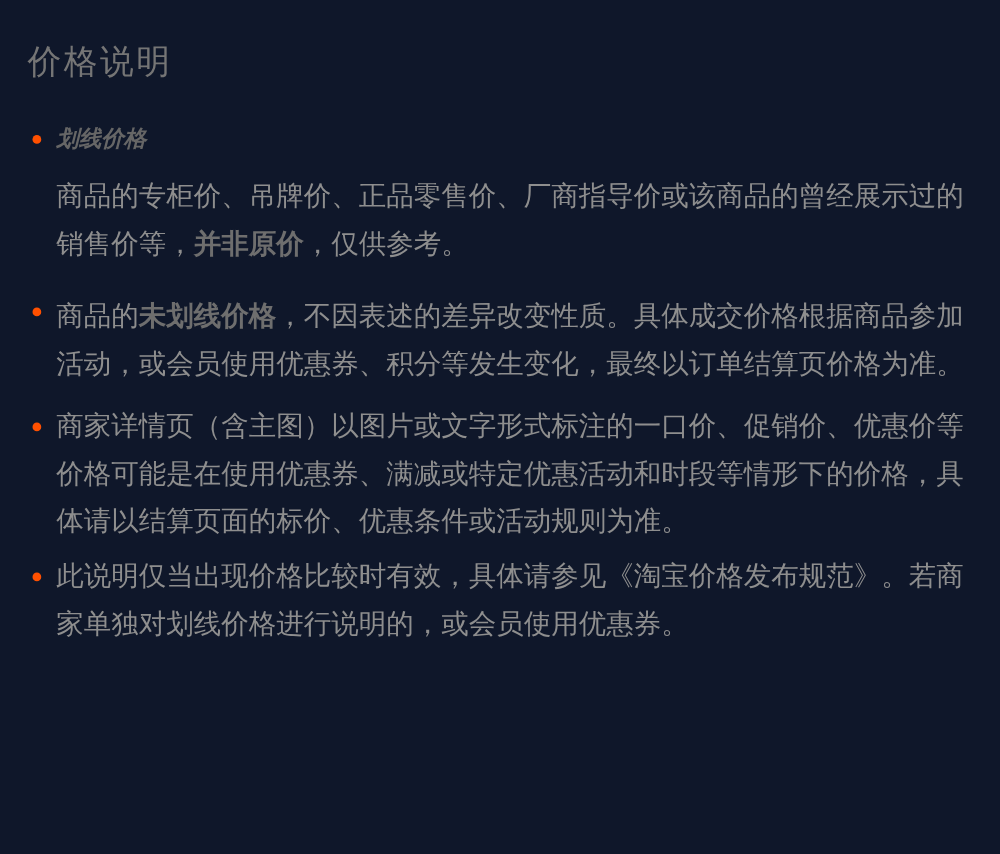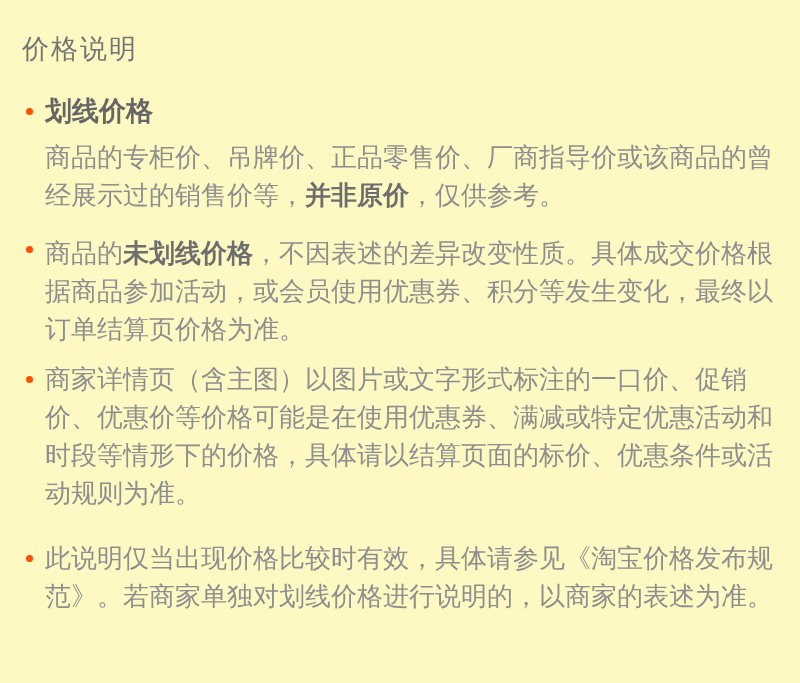--- a/index.html
+++ b/index.html
@@ -6,65 +6,66 @@
   html, body { background: #ffffff; }
   body {
     width: 800px;
     height: 683px;
     overflow: hidden;
     font-family: "Liberation Sans", "DejaVu Sans", sans-serif;
   }
   .page {
     width: 800px;
     height: 683px;
-    background: #fef9c3;
+    background: #0f172a;
     padding: 30px 15px 0 22px;
   }
   .page-title {
     font-size: 27px;
     font-weight: 400;
     letter-spacing: 2px;
     line-height: 38px;
     color: #757575;
     margin-bottom: 28px;
   }
   .item {
     display: flex;
     align-items: flex-start;
   }
   .item.gap-lg { margin-bottom: 20px; }
   .item.gap-md { margin-bottom: 12px; }
-  .item.gap-sm { margin-bottom: 27px; }
+  .item.gap-sm { margin-bottom: 6px; }
   .bullet-col {
     width: 23px;
     flex: 0 0 23px;
   }
   .dot {
     display: block;
     width: 7px;
     height: 7px;
     border-radius: 50%;
     background: #ff5000;
     margin-left: 4px;
   }
   .item.has-heading .dot { margin-top: 12px; }
   .item.no-heading .dot { margin-top: 16px; }
   .content {
     flex: 1 1 auto;
     max-width: 740px;
   }
   .sec-heading {
-    font-size: 27px;
+    font-size: 18px;
     font-weight: 700;
     line-height: 30px;
     color: #666666;
     margin-bottom: 12px;
+    font-style: italic;
   }
   .para {
-    font-size: 26px;
+    font-size: 22px;
     line-height: 38px;
     color: #8e8e8e;
     text-align: left;
     word-break: normal;
   }
   .para .em {
     font-weight: 700;
     color: #6e6e6e;
     font-style: normal;
   }
@@ -102,17 +103,17 @@
     <div class="content">
       <p class="para"><span>商家详情页（含主图）以图片或文字形式标注的一口价、促销价、优惠价等价格可能是在使用优惠券、满减或特定优惠活动和时段等情形下的价格，具体请以结算页面的标价、优惠条件或活动规则为准。</span></p>
     </div>
   </section>
 
   <section class="item no-heading">
     <span class="bullet-col">
       <i class="dot"></i>
     </span>
     <div class="content">
-      <p class="para"><span>此说明仅当出现价格比较时有效，具体请参见《淘宝价格发布规范》。若商家单独对划线价格进行说明的，以商家的表述为准。</span></p>
+      <p class="para"><span>此说明仅当出现价格比较时有效，具体请参见《淘宝价格发布规范》。若商家单独对划线价格进行说明的，或会员使用优惠券。</span></p>
     </div>
   </section>
 
 </div>
 
 </body></html>

